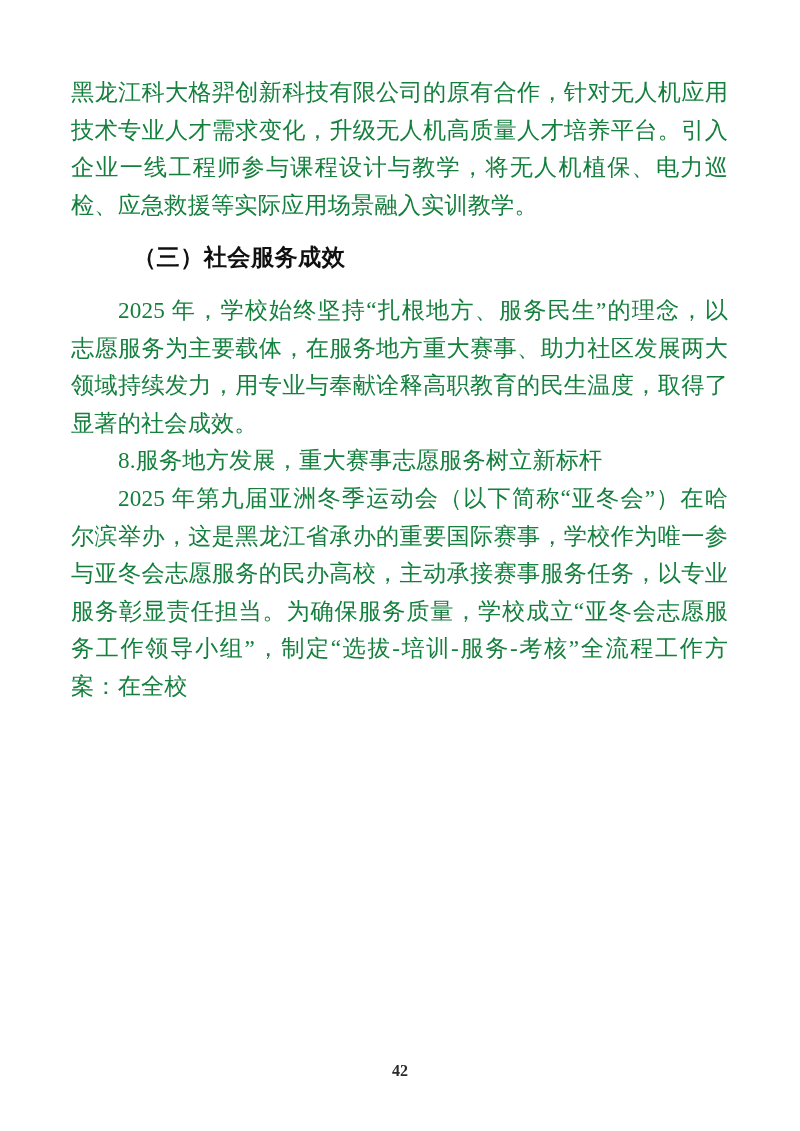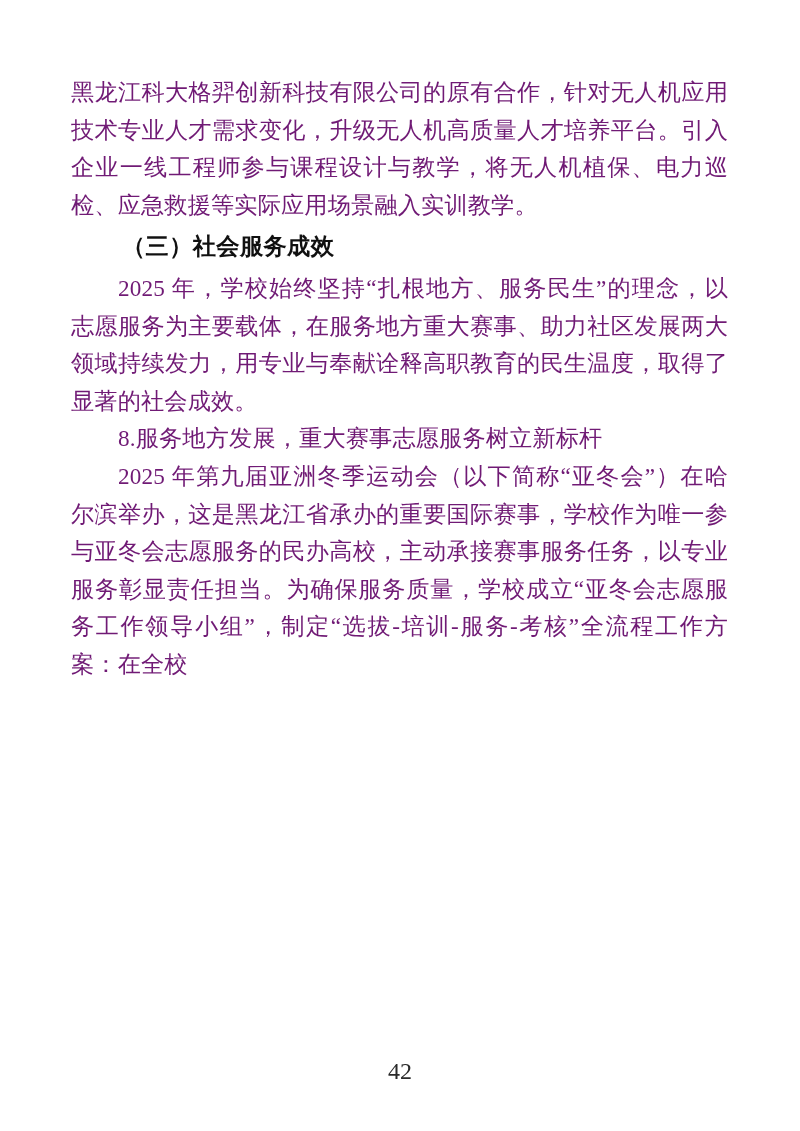--- a/index.html
+++ b/index.html
@@ -34,54 +34,55 @@
   }
 
   .para {
     font-size: 23.2px;
     line-height: 37.6px;
     text-align: justify;
     text-align-last: left;
     text-justify: inter-character;
     letter-spacing: 0.15px;
     margin: 0;
-    color: #701a75;
+    color: #15803d;
     font-weight: 400;
     word-break: break-all;
   }
 
   .para.indent {
     text-indent: 47px;
   }
 
   .para.cont {
     text-indent: 0;
   }
 
   .heading {
     font-size: 23.2px;
     line-height: 37.6px;
-    margin: 4px;
+    margin: 15px;
     text-indent: 47px;
     font-weight: bold;
     letter-spacing: 0.4px;
     color: #101010;
     font-family: "Liberation Serif", "DejaVu Serif", serif;
   }
 
   .page-number {
     position: absolute;
     left: 0;
     top: 1060px;
     width: 800px;
     text-align: center;
-    font-size: 24px;
+    font-size: 16px;
     line-height: 22px;
     color: #2a2a2a;
     font-family: "Liberation Serif", "DejaVu Serif", serif;
+    font-weight: bold;
   }
 </style>
 </head>
 <body>
 
 <div class="page">
   <div class="content">
 
     <p class="para cont">黑龙江科大格羿创新科技有限公司的原有合作，针对无人机应用技术专业人才需求变化，升级无人机高质量人才培养平台。引入企业一线工程师参与课程设计与教学，将无人机植保、电力巡检、应急救援等实际应用场景融入实训教学。</p>
 

